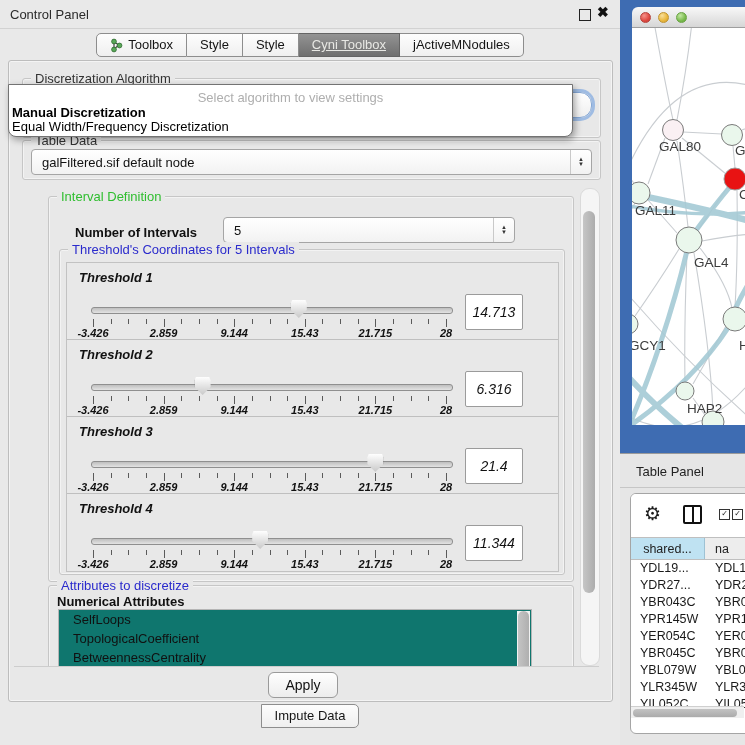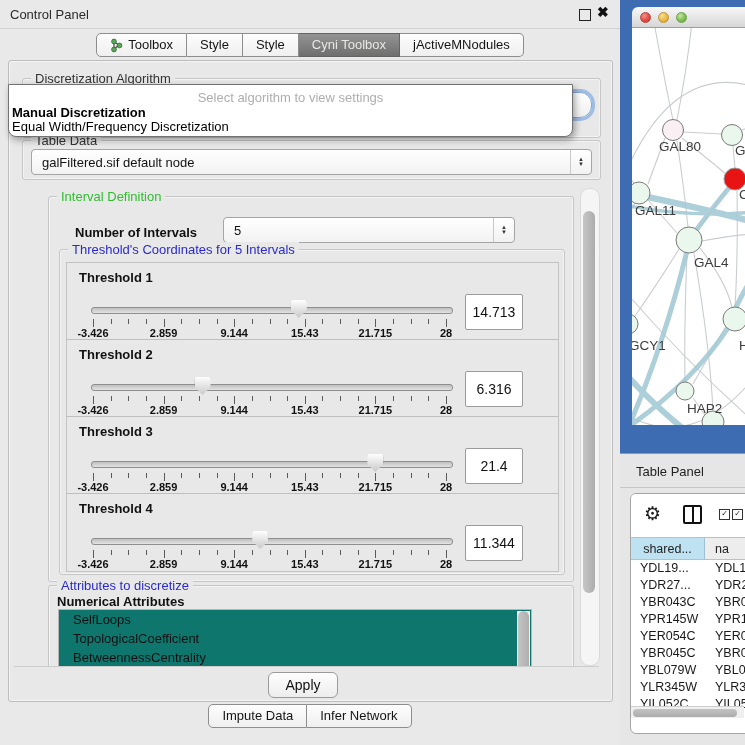--- a/index.html
+++ b/index.html
@@ -15,21 +15,21 @@
   #float-btn{left:579px;top:9px;width:10px;height:10px;border:1.5px solid #222;background:transparent;}
   #close-btn{left:597px;top:4px;font-size:14px;font-weight:bold;color:#111;}
 
   
   .tabbar{display:flex;justify-content:center;width:620px;}
   .tab{height:22px;line-height:22px;padding:0 13px;font-size:13px;color:#141414;
        background:linear-gradient(#FDFDFD,#EFEFEF);border:1px solid #8D8D8D;border-left:none;
        white-space:nowrap;display:flex;align-items:center;gap:5px;}
   .tab:first-child{border-left:1px solid #8D8D8D;border-radius:5px 0 0 5px;}
   .tab:last-child{border-radius:0 5px 5px 0;}
-  .tab.sel{background:linear-gradient(#939393,#6F6F6F);color:#E8E8E4;border-color:#646464;}
+  .tab.sel{background:linear-gradient(#939393,#6F6F6F);color:#E8E8E4;border-color:#646464;text-decoration:underline;}
   #top-tabs{left:0;top:33px;}
   #bottom-tabs{left:0;top:704px;}
 
   
   #inner-panel{left:8px;top:60px;width:603px;height:640px;background:#E8E8E8;
       border:1px solid #BDBDBD;border-radius:3px;box-shadow:inset 0 0 0 1px #F4F4F4;}
 
   .groupbox{position:absolute;border:1px solid #C6C6C6;border-radius:3px;
       box-shadow:inset 0 0 0 1px #F3F3F3;}
   .group-title{position:absolute;top:-8px;left:8px;background:#E8E8E8;padding:0 4px;
@@ -69,21 +69,21 @@
       border:1px solid #DADADA;border-radius:9px;}
   #main-vscroll .thumb{position:absolute;left:2px;top:22px;width:12px;height:382px;
       background:linear-gradient(90deg,#C6C6C6,#ACACAC);border-radius:7px;}
 
   #interval-group{left:34px;top:10px;width:524px;height:384px;}
   #ni-label{left:26px;top:28px;font-size:13px;font-weight:bold;color:#111;position:absolute;}
   #ni-combo{left:174px;top:20px;width:290px;height:24px;}
   #thresh-group{left:10px;top:52px;width:504px;height:324px;}
   #thresh-rows{position:absolute;left:6px;top:12px;width:491px;height:308px;
       border:1px solid #C2C2C2;background:#E8E8E8;}
-  .trow{position:relative;width:100%;height:76px;border-bottom:1px solid #BFBFBF;}
+  .trow{position:relative;width:100%;height:76px;border-bottom:1px solid #BFBFBF;font-style:italic;}
   .trow:last-child{border-bottom:none;}
   .trow .tlabel{position:absolute;left:12px;top:7px;font-size:13px;font-weight:bold;color:#111;}
   .track{position:absolute;left:24px;top:44px;width:360px;height:5px;border:1px solid #8F8F8F;
       border-radius:3px;background:linear-gradient(#BFBFBF,#E3E3E3);}
   .sthumb{position:absolute;top:37px;width:16px;height:18px;
       background:linear-gradient(#FEFEFE,#C9C9C9);
       clip-path:polygon(8% 0,92% 0,100% 18%,100% 55%,50% 100%,0 55%,0 18%);
       filter:drop-shadow(0 0 1px #6f6f6f);}
   .tick{position:absolute;width:1px;background:#5a5a5a;top:56px;}
   .tick.major{height:8px;}
@@ -380,23 +380,20 @@
   </div>
 
   <div id="apply-bar" class="abs">
     <div id="apply-btn">Apply</div>
   </div>
 
   <div id="bottom-tabs" class="tabbar abs">
     <div class="tab">
         <span>Impute Data</span>
       </div>
-    <div class="tab">
-        <span>Infer Network</span>
-      </div>
   </div>
 </div>
 
 <div id="desktop" class="abs"></div>
 
 <div id="net-window" class="abs">
   <div id="net-titlebar">
     <span id="light-red" class="light"></span>
     <span id="light-yellow" class="light"></span>
     <span id="light-green" class="light"></span>

